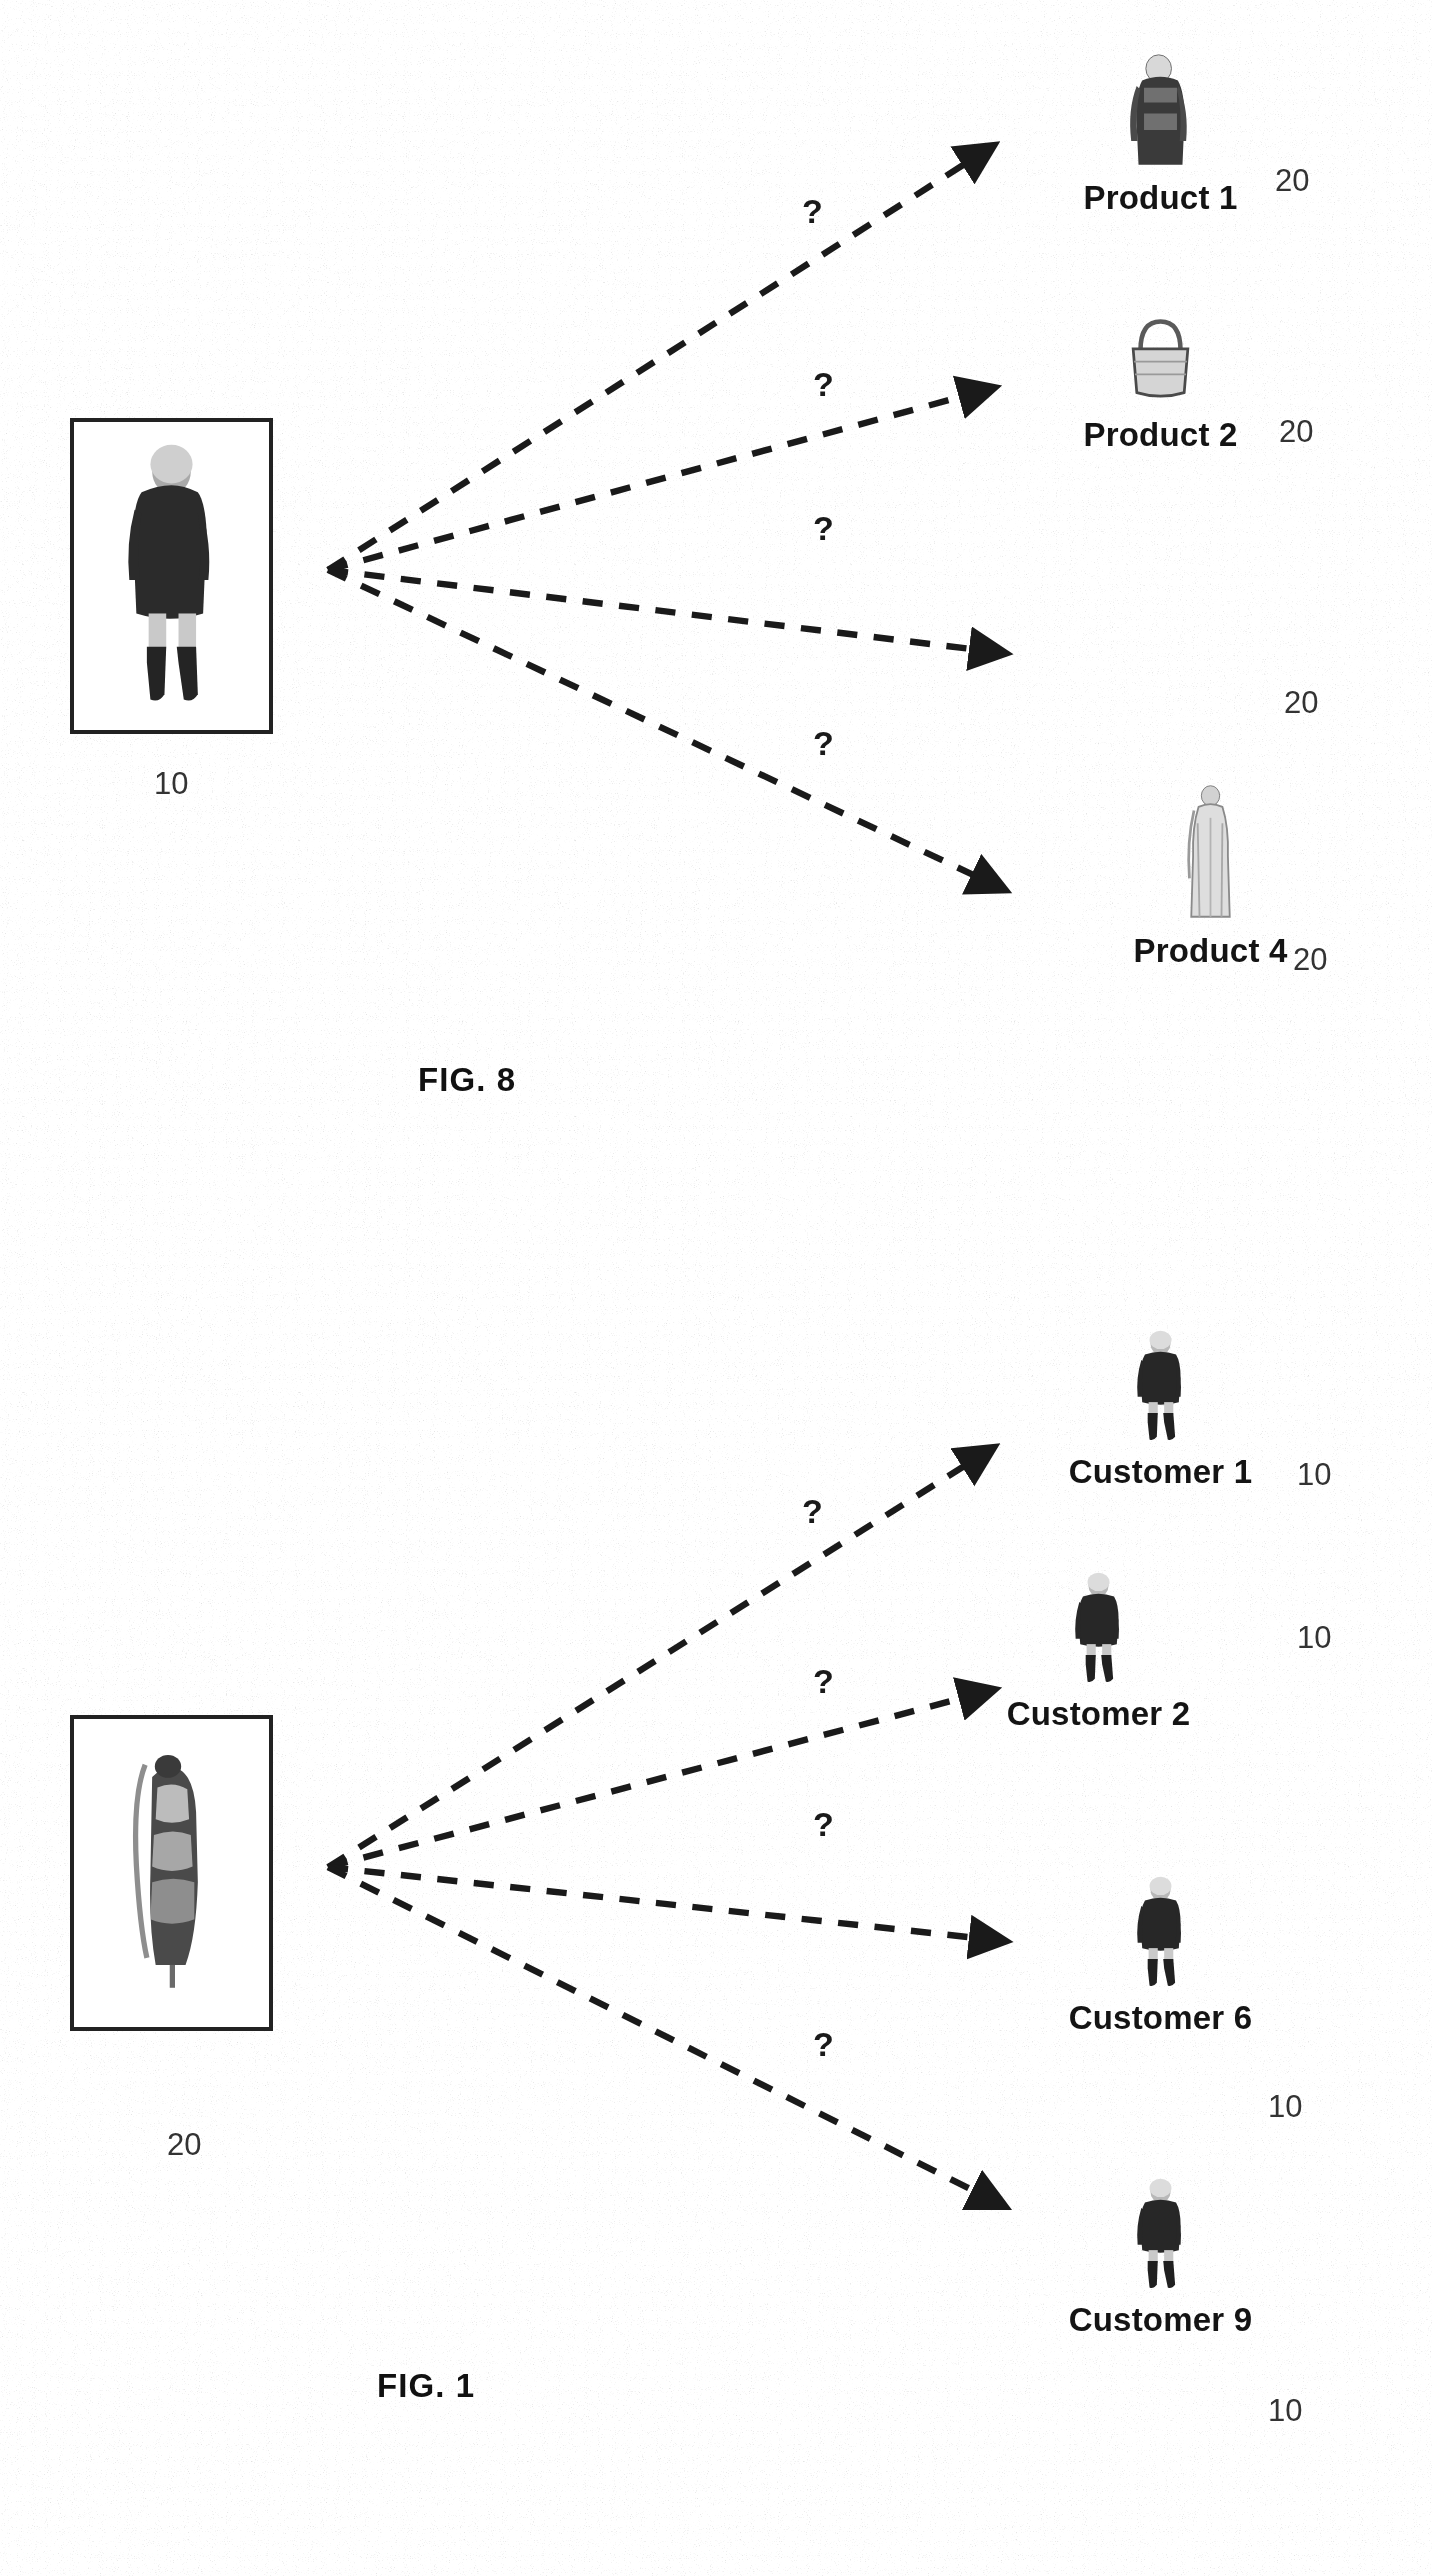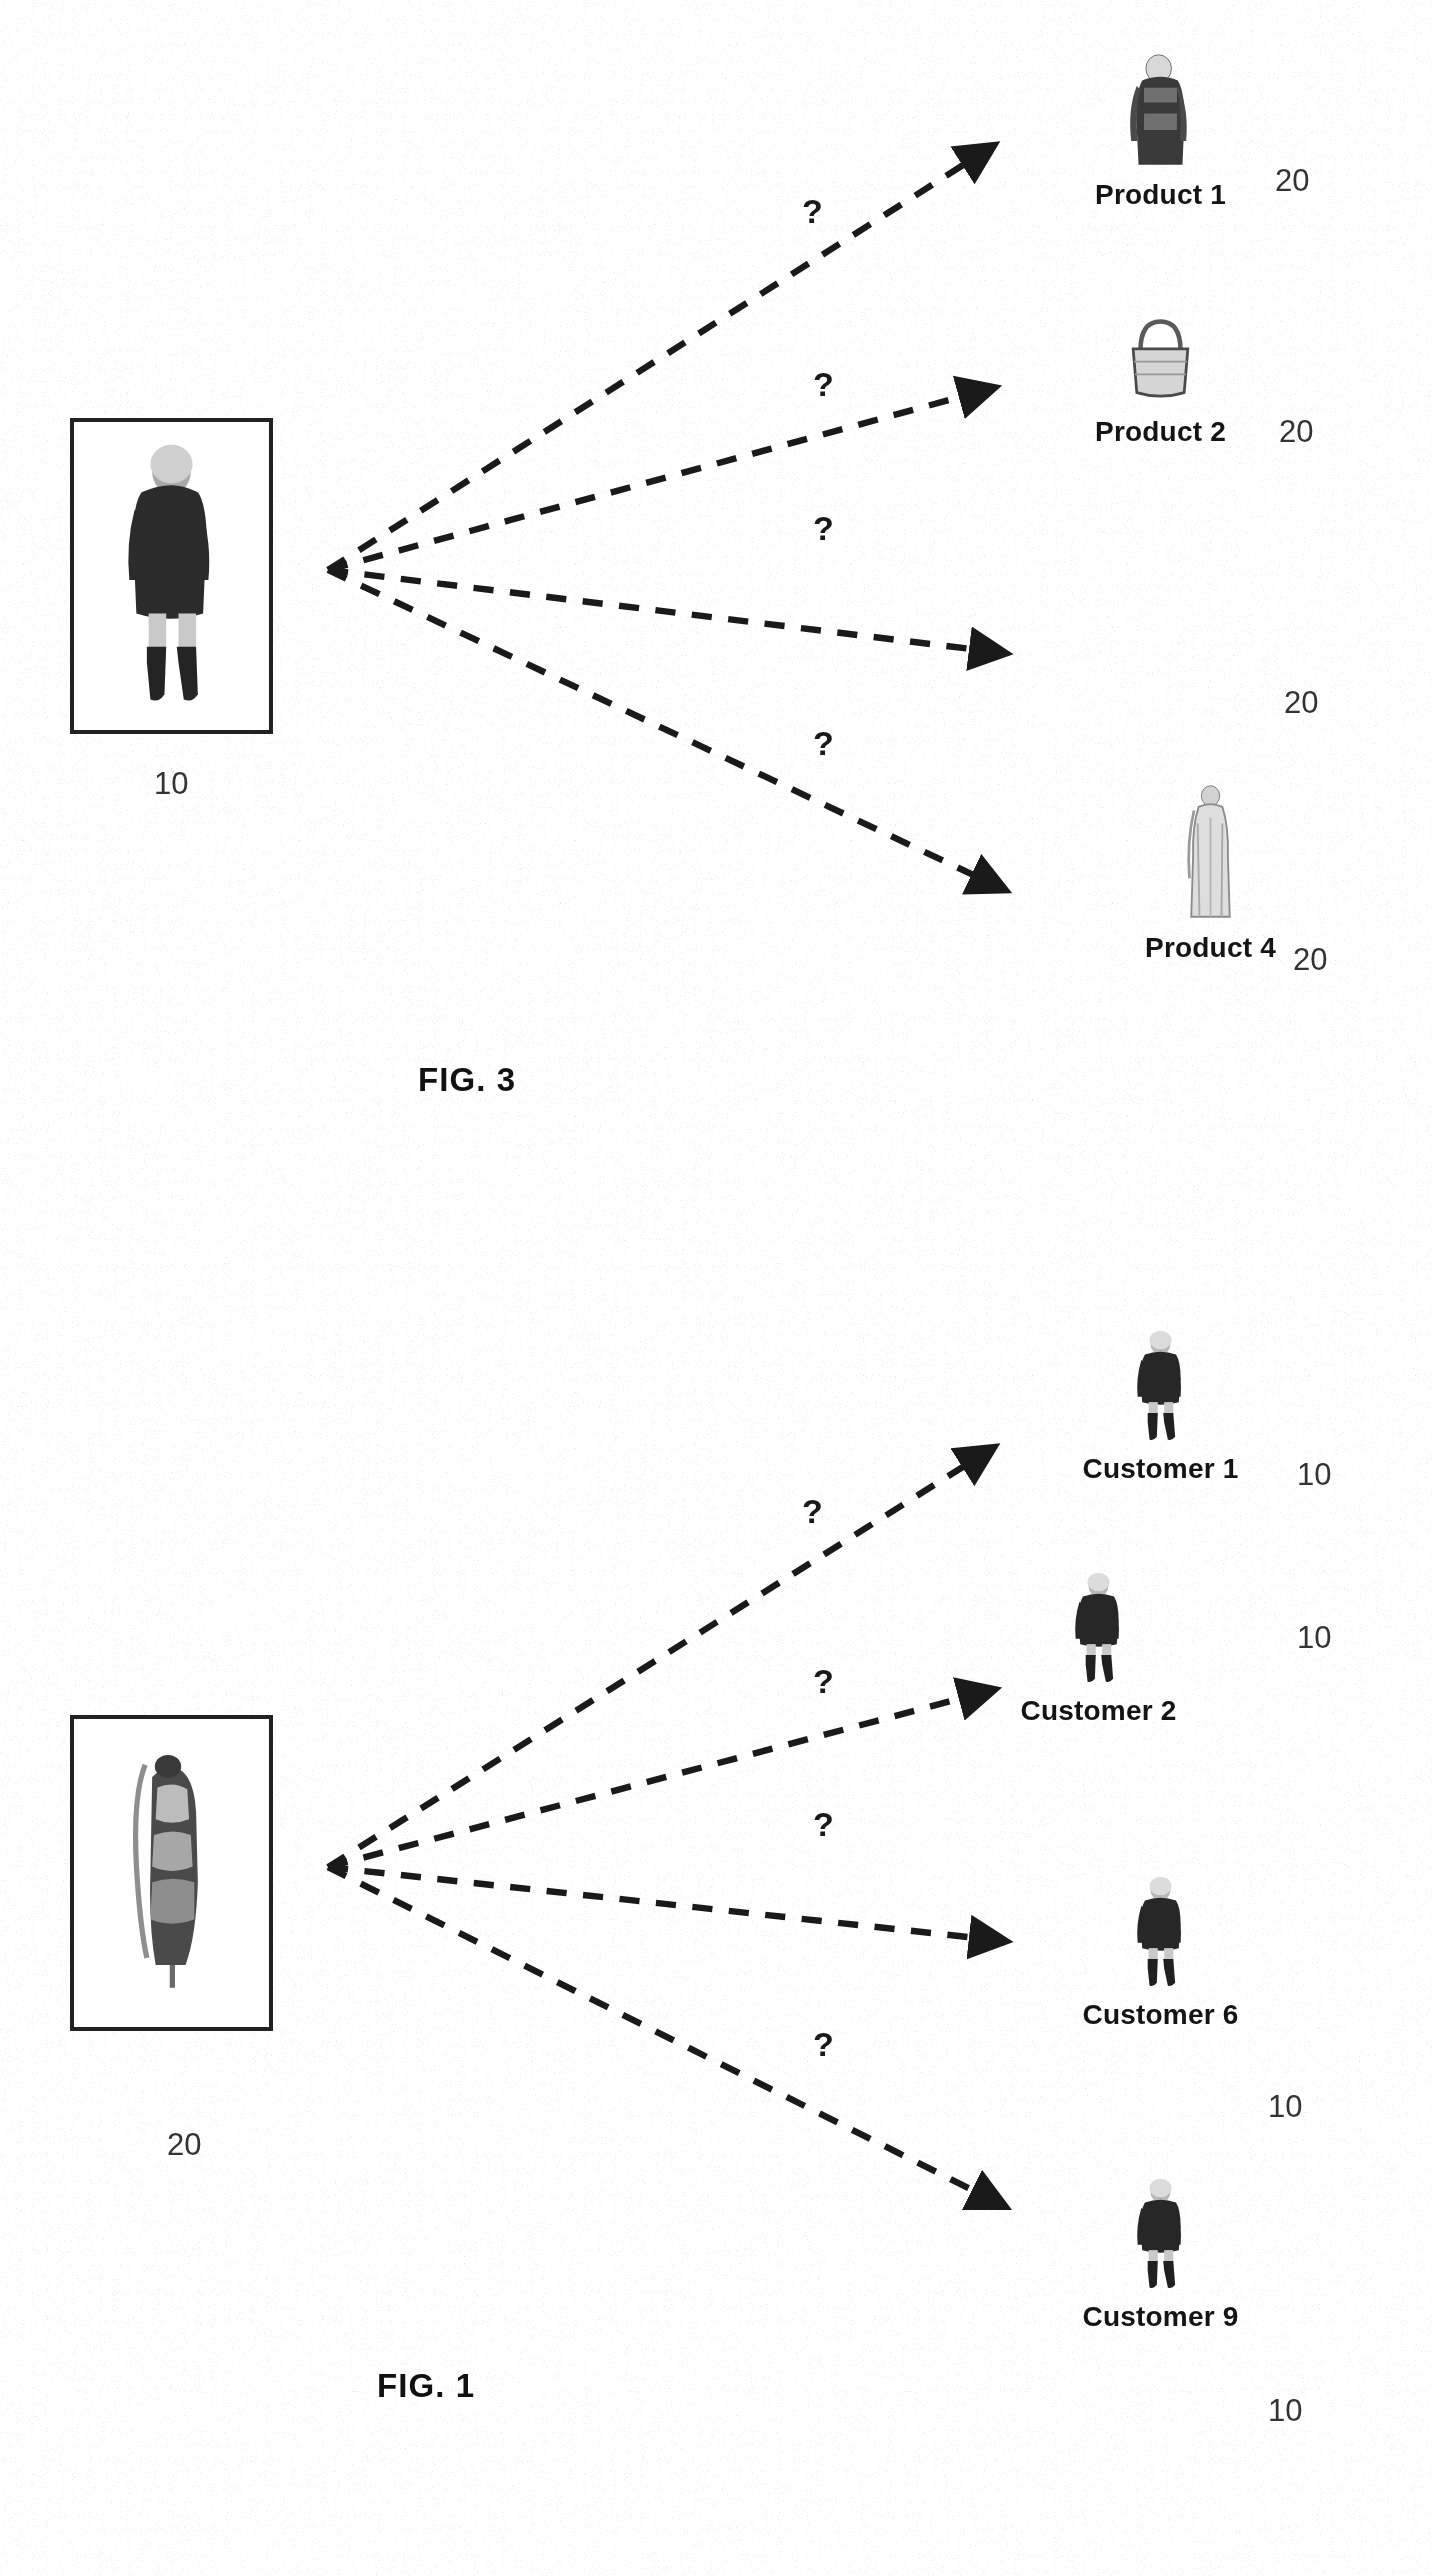--- a/index.html
+++ b/index.html
@@ -70,21 +70,21 @@
     width: 211px;
     text-align: center;
   }
   .target .thumb {
     position: relative;
     width: 211px;
     display: block;
   }
   .target .caption {
     display: block;
-    font-size: 28px;
+    font-size: 33px;
     font-weight: bold;
     color: #141414;
     letter-spacing: 0.2px;
     white-space: nowrap;
     margin-top: 3.7px;
   }
   .target-ref {
     position: absolute;
     font-size: 31px;
     color: #333333;
@@ -206,21 +206,21 @@
             <path d="M 0 34 L 0 142" stroke="#b4b4b4" stroke-width="2" fill="none"></path>
             <path d="M 13 40 L 12 142" stroke="#a8a8a8" stroke-width="2" fill="none"></path>
             <path d="M -18 26 Q -26 60 -23 100" stroke="#9a9a9a" stroke-width="3" fill="none"></path>
           </g>
         </svg>
       </span>
       <span class="caption">Product 4</span>
     </div>
     <div class="target-ref" style="left:1293px; top:942px;">20</div>
 
-    <div class="fig-caption" style="left:418px; top:1061px;">FIG. 3</div>
+    <div class="fig-caption" style="left:418px; top:1061px;">FIG. 8</div>
   </div>
 
   <div class="figure" id="figure-2">
 
     <svg class="svg-layer" viewBox="0 0 1564 1522" preserveAspectRatio="none">
       <defs>
         <marker id="ah2" viewBox="0 0 12 12" refX="8" refY="6" markerWidth="7" markerHeight="7" orient="auto-start-reverse">
           <path d="M 0 0 L 12 6 L 0 12 z" fill="#1a1a1a"></path>
         </marker>
       </defs>

